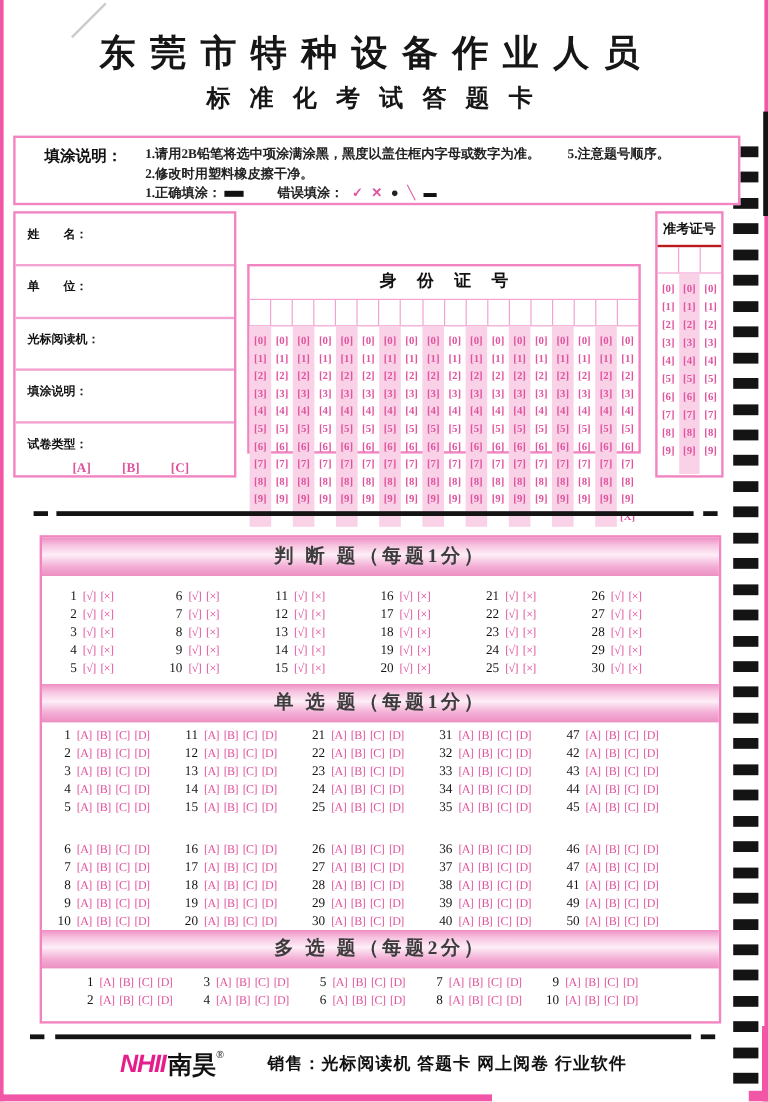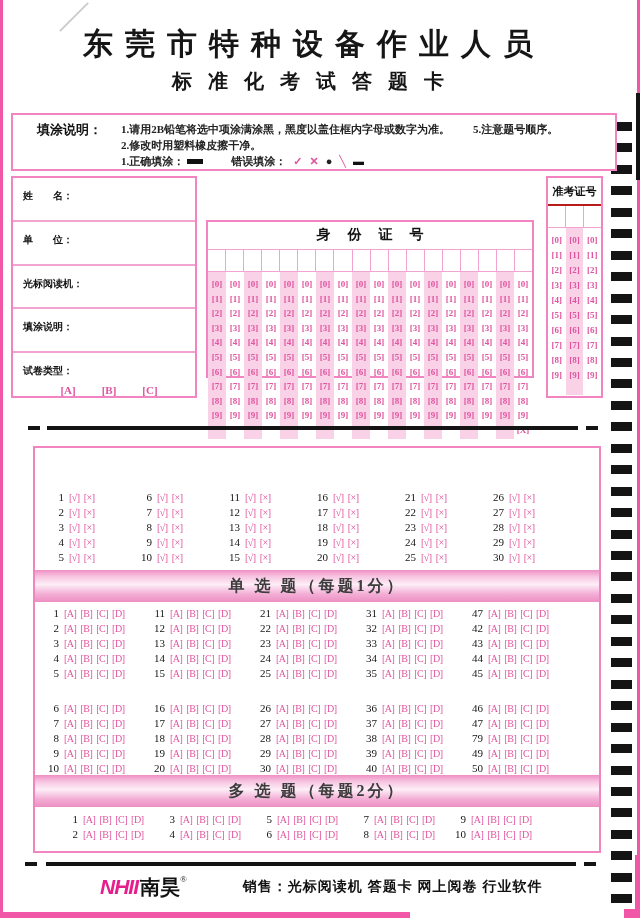--- a/index.html
+++ b/index.html
@@ -97,21 +97,21 @@
   .qopt{font-size:10px;color:#e0549e;margin-right:4px;letter-spacing:-0.5px;}
 
   
   .footer{position:absolute;left:0;top:872px;width:640px;height:30px;
           display:flex;align-items:center;padding-left:100px;}
   .logo-latin{color:#e61e8c;font-style:italic;font-weight:bold;font-size:21px;
               font-family:"Liberation Sans","DejaVu Sans",sans-serif;letter-spacing:-1px;}
   .logo-cn{font-size:20px;font-weight:bold;color:#111;margin-left:2px;
            font-family:"Liberation Sans","DejaVu Sans",sans-serif;}
   .logo-reg{font-size:9px;color:#111;align-self:flex-start;margin-top:2px;}
-  .sales{margin-left:56px;font-size:14px;font-weight:bold;color:#111;letter-spacing:1px;
+  .sales{margin-left:36px;font-size:14px;font-weight:bold;color:#111;letter-spacing:1px;
          font-family:"Liberation Sans","DejaVu Sans",sans-serif;}
 </style>
 </head>
 <body>
 
 <div class="page">
 
   <div class="edge-left"></div>
   <div class="edge-right"></div>
   <div class="edge-right-black"></div>
@@ -481,20 +481,21 @@
       </div>
   </div>
 
   <div class="sep sep-top">
       <i class="d1"></i>
       <i class="d2"></i>
       <i class="d3"></i>
     </div>
 
   <div class="answer-box">
+    <div class="sec-header" id="judge-header">判 断 题（每题1分）</div>
     <div class="grid" id="judge-grid">
         <div class="qrow">
           <div class="qitem"><span class="qnum">1</span><span class="qopt">[√]</span><span class="qopt">[×]</span></div>
           <div class="qitem"><span class="qnum">6</span><span class="qopt">[√]</span><span class="qopt">[×]</span></div>
           <div class="qitem"><span class="qnum">11</span><span class="qopt">[√]</span><span class="qopt">[×]</span></div>
           <div class="qitem"><span class="qnum">16</span><span class="qopt">[√]</span><span class="qopt">[×]</span></div>
           <div class="qitem"><span class="qnum">21</span><span class="qopt">[√]</span><span class="qopt">[×]</span></div>
           <div class="qitem"><span class="qnum">26</span><span class="qopt">[√]</span><span class="qopt">[×]</span></div>
         </div>
         <div class="qrow">
@@ -580,21 +581,21 @@
           <div class="qitem"><span class="qnum">17</span><span class="qopt">[A]</span><span class="qopt">[B]</span><span class="qopt">[C]</span><span class="qopt">[D]</span></div>
           <div class="qitem"><span class="qnum">27</span><span class="qopt">[A]</span><span class="qopt">[B]</span><span class="qopt">[C]</span><span class="qopt">[D]</span></div>
           <div class="qitem"><span class="qnum">37</span><span class="qopt">[A]</span><span class="qopt">[B]</span><span class="qopt">[C]</span><span class="qopt">[D]</span></div>
           <div class="qitem"><span class="qnum">47</span><span class="qopt">[A]</span><span class="qopt">[B]</span><span class="qopt">[C]</span><span class="qopt">[D]</span></div>
         </div>
         <div class="qrow">
           <div class="qitem"><span class="qnum">8</span><span class="qopt">[A]</span><span class="qopt">[B]</span><span class="qopt">[C]</span><span class="qopt">[D]</span></div>
           <div class="qitem"><span class="qnum">18</span><span class="qopt">[A]</span><span class="qopt">[B]</span><span class="qopt">[C]</span><span class="qopt">[D]</span></div>
           <div class="qitem"><span class="qnum">28</span><span class="qopt">[A]</span><span class="qopt">[B]</span><span class="qopt">[C]</span><span class="qopt">[D]</span></div>
           <div class="qitem"><span class="qnum">38</span><span class="qopt">[A]</span><span class="qopt">[B]</span><span class="qopt">[C]</span><span class="qopt">[D]</span></div>
-          <div class="qitem"><span class="qnum">79</span><span class="qopt">[A]</span><span class="qopt">[B]</span><span class="qopt">[C]</span><span class="qopt">[D]</span></div>
+          <div class="qitem"><span class="qnum">41</span><span class="qopt">[A]</span><span class="qopt">[B]</span><span class="qopt">[C]</span><span class="qopt">[D]</span></div>
         </div>
         <div class="qrow">
           <div class="qitem"><span class="qnum">9</span><span class="qopt">[A]</span><span class="qopt">[B]</span><span class="qopt">[C]</span><span class="qopt">[D]</span></div>
           <div class="qitem"><span class="qnum">19</span><span class="qopt">[A]</span><span class="qopt">[B]</span><span class="qopt">[C]</span><span class="qopt">[D]</span></div>
           <div class="qitem"><span class="qnum">29</span><span class="qopt">[A]</span><span class="qopt">[B]</span><span class="qopt">[C]</span><span class="qopt">[D]</span></div>
           <div class="qitem"><span class="qnum">39</span><span class="qopt">[A]</span><span class="qopt">[B]</span><span class="qopt">[C]</span><span class="qopt">[D]</span></div>
           <div class="qitem"><span class="qnum">49</span><span class="qopt">[A]</span><span class="qopt">[B]</span><span class="qopt">[C]</span><span class="qopt">[D]</span></div>
         </div>
         <div class="qrow">
           <div class="qitem"><span class="qnum">10</span><span class="qopt">[A]</span><span class="qopt">[B]</span><span class="qopt">[C]</span><span class="qopt">[D]</span></div>

